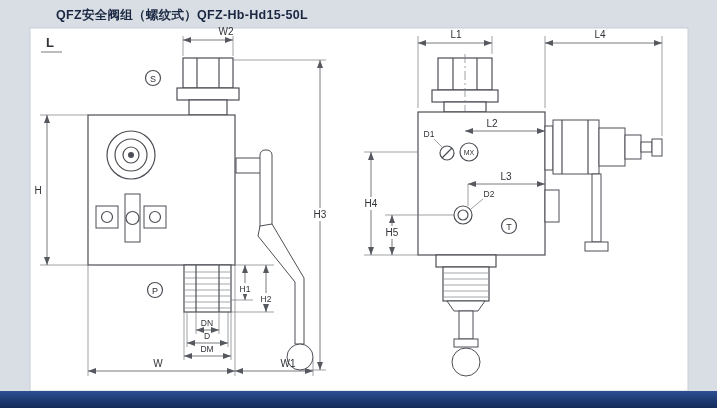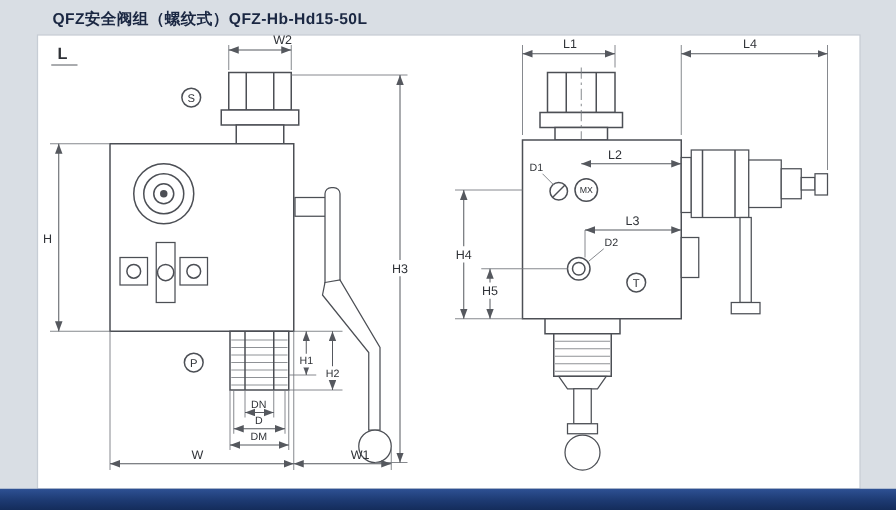--- a/index.html
+++ b/index.html
@@ -1,18 +1,18 @@
 <!DOCTYPE html>
 <html><head>
 <meta charset="utf-8">
 <style>
   *{margin:0;padding:0;box-sizing:border-box}
   html,body{width:717px;height:408px}
   body{background:#d9dee4;font-family:"Liberation Sans",sans-serif;position:relative;overflow:hidden}
-  .title{position:absolute;top:7px;left:42px;font-size:12.5px;font-weight:bold;color:#1a2742;letter-spacing:.3px}
+  .title{position:absolute;top:7px;left:56px;font-size:12.5px;font-weight:bold;color:#1a2742;letter-spacing:.3px}
   svg.drawing{position:absolute;left:0;top:0}
   .footer{position:absolute;left:0;right:0;bottom:0;height:17px;
     background:linear-gradient(180deg,#2e5194 0%,#1d3a72 55%,#142c5b 100%);
     border-top:1px solid #40относ66ad}
   
   .ol{fill:#ffffff;stroke:#4c4f55;stroke-width:1.2}
   .oln{fill:none;stroke:#4c4f55;stroke-width:1.2}
   .ol2{fill:#ffffff;stroke:#4c4f55;stroke-width:1}
   .thin{fill:none;stroke:#6a6d73;stroke-width:.6}
   .dim{fill:none;stroke:#55585e;stroke-width:.8}

